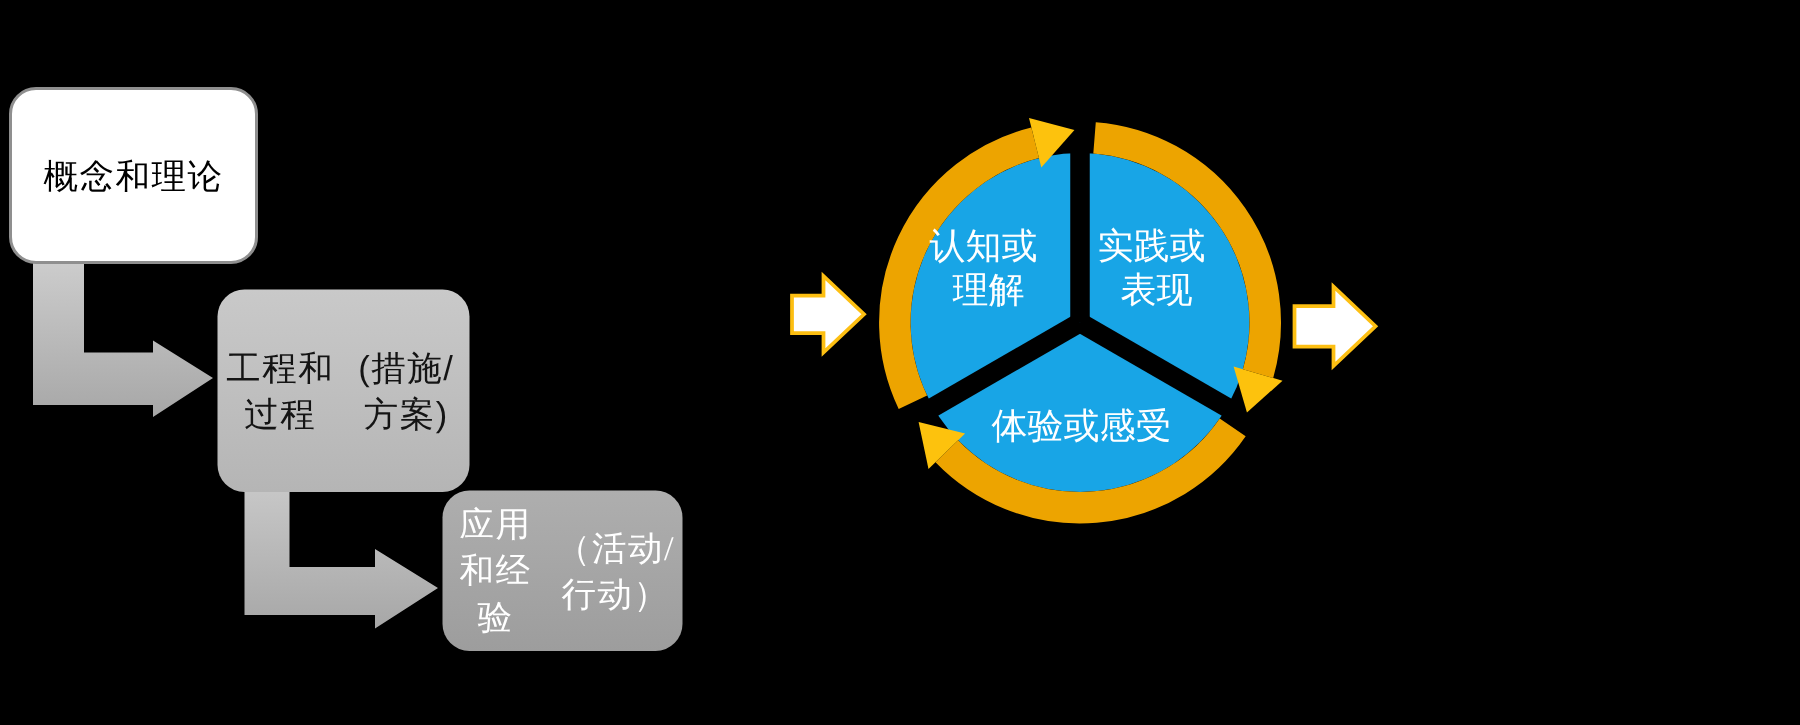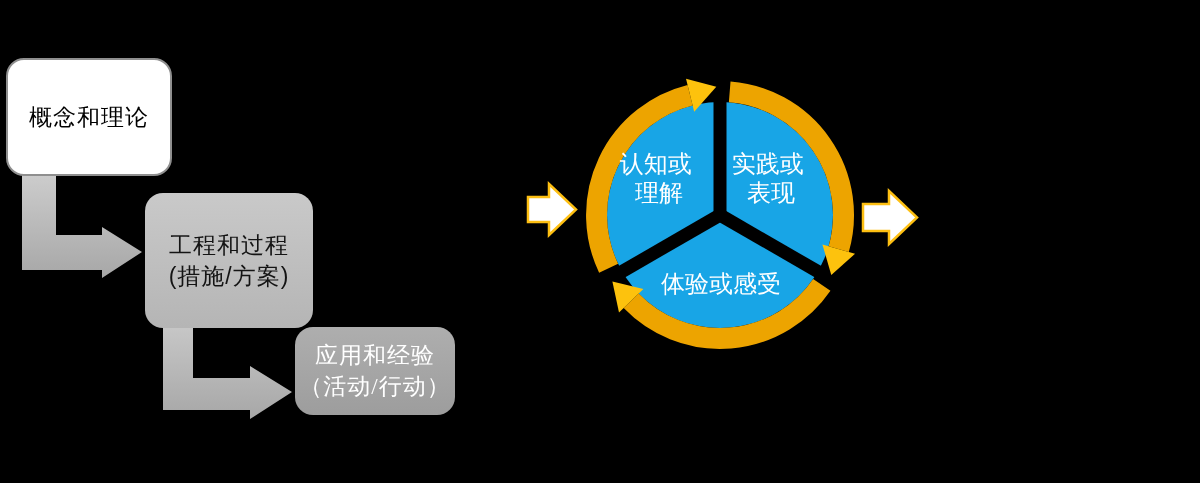--- a/index.html
+++ b/index.html
@@ -7,31 +7,31 @@
     position:relative;
     width:1200px;height:483px;
     background:#000;
     overflow:hidden;
     font-family:"Liberation Sans","DejaVu Sans",sans-serif;
   }
   #diagram-svg{position:absolute;left:0;top:0;}
   .box{
     position:absolute;
     border-radius:18px;
-    display:flex;flex-direction:column;
+    display:flex;flex-direction:row;
     justify-content:center;align-items:center;
     text-align:center;
     font-size:23px;line-height:31px;
     letter-spacing:1px;
   }
   #box1{left:6px;top:58px;width:162px;height:114px;
     background:#ffffff;border:2px solid #8f8f8f;color:#000;}
   #box2{left:145px;top:193px;width:168px;height:135px;
     background:linear-gradient(180deg,#c9c9c9,#b5b5b5);color:#141414;}
-  #box3{left:295px;top:327px;width:160px;height:88px;
+  #box3{left:295px;top:327px;width:160px;height:107px;
     background:linear-gradient(180deg,#aeaeae,#9d9d9d);color:#ffffff;font-family:Liberation Serif, serif;}
   .cycle-label{
     font-size:24px;
     font-family:"Liberation Sans","DejaVu Sans",sans-serif;
   }
 </style>
 </head>
 <body>
 
 <div id="canvas">

